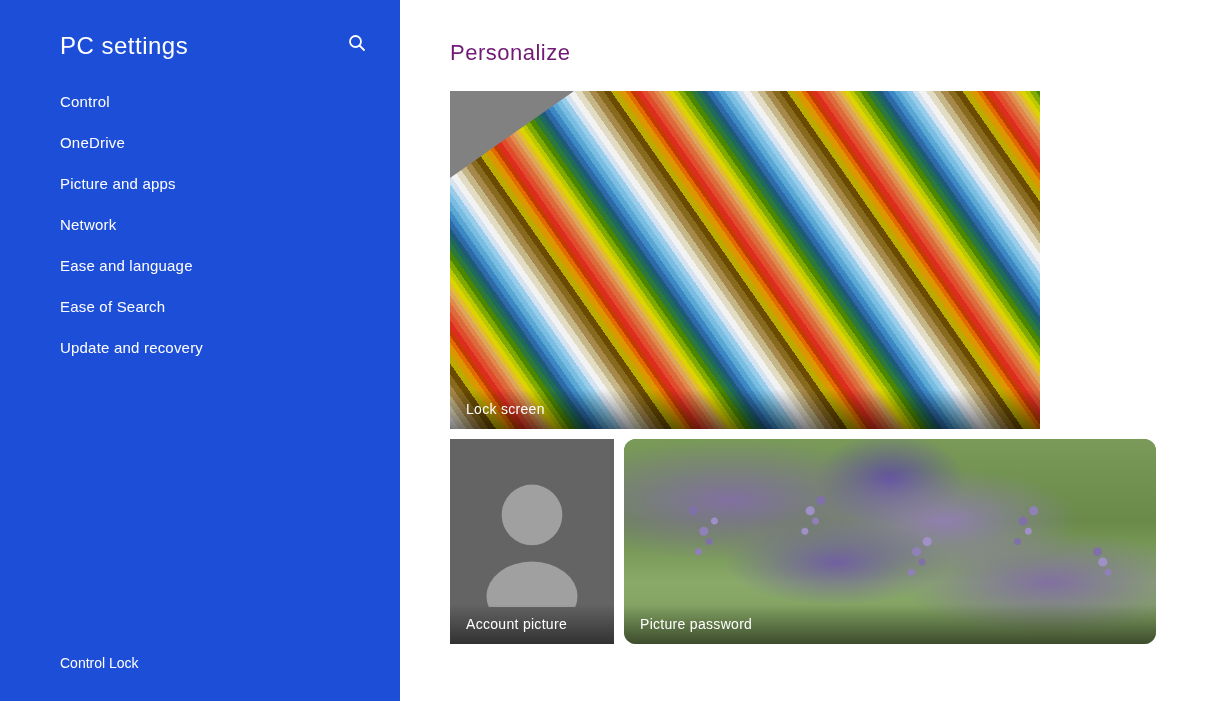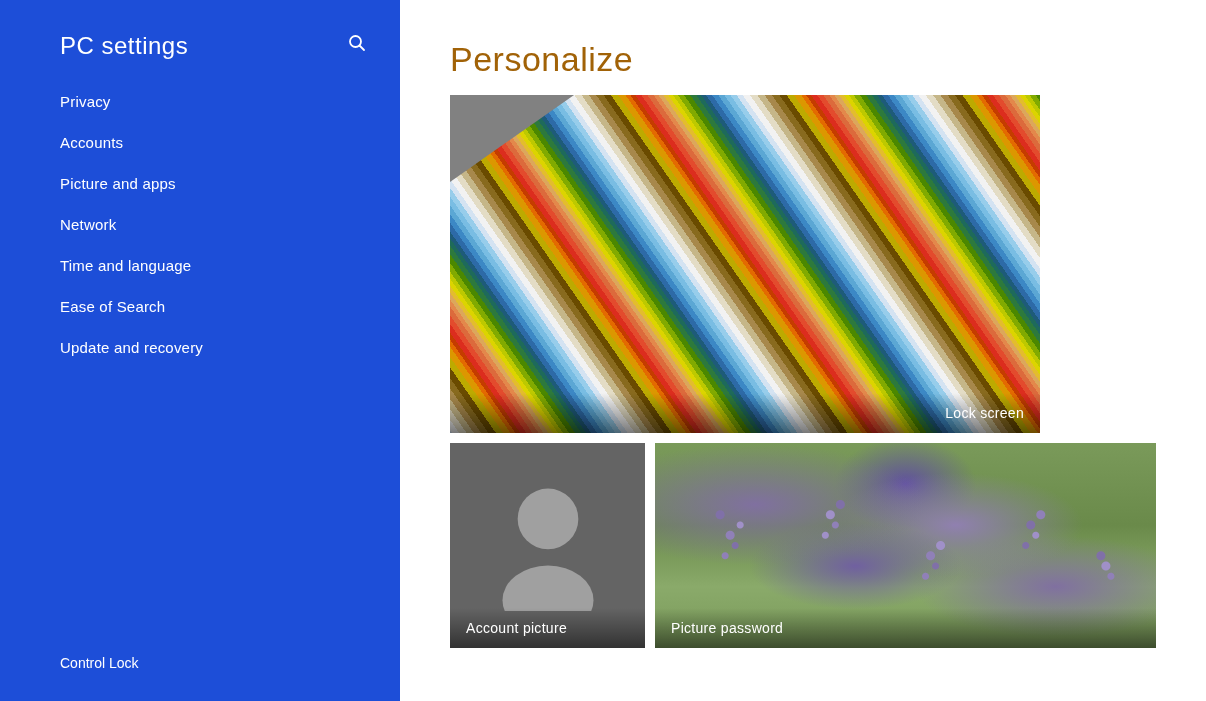--- a/index.html
+++ b/index.html
@@ -73,41 +73,40 @@
     
     #main {
       flex: 1;
       background-color: #ffffff;
       padding: 40px 50px 30px 50px;
       overflow-y: auto;
       height: 701px;
     }
 
     #page-title {
-      font-size: 34px;
+      font-size: 22px;
       font-weight: 200;
-      color: #a16207;
-      margin-bottom: 16px;
+      color: #701a75;
+      margin-bottom: 25px;
       letter-spacing: 0.5px;
     }
 
     #tiles-container {
       display: flex;
       flex-direction: column;
       gap: 10px;
     }
 
     #lock-screen-tile {
       width: 590px;
       height: 338px;
       position: relative;
       cursor: pointer;
       overflow: hidden;
       background: #888;
-      text-align: right;
     }
 
     .tile-label {
       position: absolute;
       bottom: 0;
       left: 0;
       right: 0;
       padding: 12px 16px;
       color: white;
       font-size: 14px;
@@ -115,21 +114,21 @@
       background: linear-gradient(transparent, rgba(0,0,0,0.5));
       letter-spacing: 0.3px;
     }
 
     #bottom-tiles {
       display: flex;
       gap: 10px;
     }
 
     #account-picture-tile {
-      width: 195px;
+      width: 164px;
       height: 205px;
       position: relative;
       cursor: pointer;
       overflow: hidden;
       background: #5a5a5a;
       flex-shrink: 0;
     }
 
     
     .person-silhouette {
@@ -146,20 +145,21 @@
       height: 130px;
     }
 
     #picture-password-tile {
       flex: 1;
       height: 205px;
       position: relative;
       cursor: pointer;
       overflow: hidden;
       background: #6a8a4a;
+      border-radius: 12px;
     }
 
     
     .lavender-bg {
       width: 100%;
       height: 100%;
       background: 
         radial-gradient(ellipse at 20% 30%, #8070a0 0%, transparent 30%),
         radial-gradient(ellipse at 40% 60%, #7060a0 0%, transparent 25%),
         radial-gradient(ellipse at 60% 40%, #9080b0 0%, transparent 30%),
@@ -263,33 +263,33 @@
     <button id="search-icon-btn">
       <svg width="18" height="18" viewBox="0 0 18 18" fill="none" xmlns="http://www.w3.org/2000/svg">
         <circle cx="7.5" cy="7.5" r="5.5" stroke="white" stroke-width="1.8" fill="none"></circle>
         <line x1="11.5" y1="11.5" x2="16" y2="16" stroke="white" stroke-width="1.8" stroke-linecap="round"></line>
       </svg>
     </button>
   </div>
 
   <ul id="nav-list">
     <li>
-      <span>Privacy</span>
-    </li>
-    <li>
-      <span>Accounts</span>
+      <span>Control</span>
+    </li>
+    <li>
+      <span>OneDrive</span>
     </li>
     <li>
       <span>Picture and apps</span>
     </li>
     <li>
       <span>Network</span>
     </li>
     <li>
-      <span>Time and language</span>
+      <span>Ease and language</span>
     </li>
     <li>
       <span>Ease of Search</span>
     </li>
     <li>
       <span>Update and recovery</span>
     </li>
   </ul>
 
   <div id="sidebar-footer">

